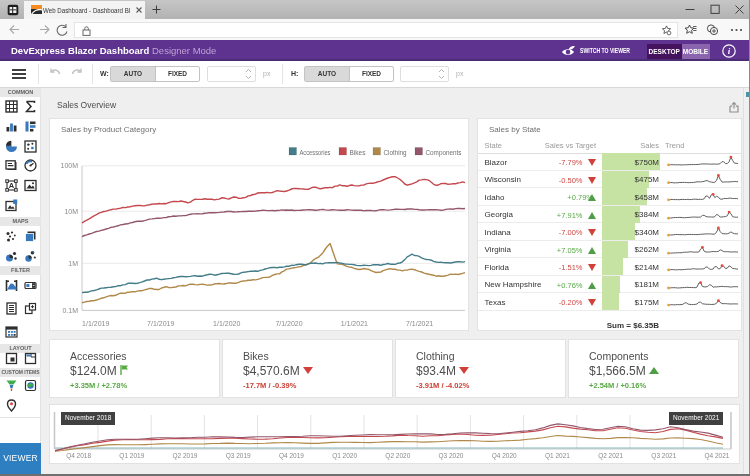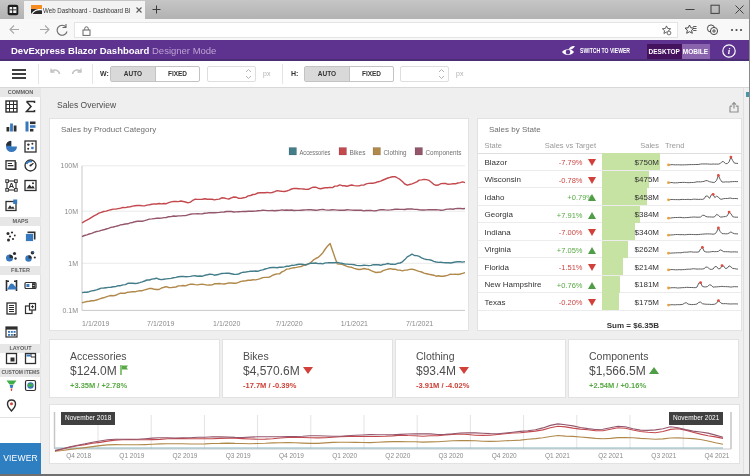--- a/index.html
+++ b/index.html
@@ -431,21 +431,21 @@
         <div class="sval" style="left:121px">$750M</div>
         <svg class="spark" width="73" height="16" viewBox="0 0 73 16">
           <polyline points="1.5,10.9 3.3,10.8 5.1,10.6 6.8,10.8 8.6,10.8 10.4,10.8 12.2,10.8 14.0,10.9 15.8,10.9 17.5,10.8 19.3,10.8 21.1,10.7 22.9,10.6 24.7,10.6 26.4,10.6 28.2,10.5 30.0,10.5 31.8,10.4 33.6,10.1 35.4,9.9 37.1,10.0 38.9,9.9 40.7,10.0 42.5,10.1 44.3,10.2 46.1,10.0 47.8,10.1 49.6,10.1 51.4,10.1 53.2,9.6 55.0,7.6 56.7,7.8 58.5,9.6 60.3,9.6 62.1,7.8 63.9,3.1 65.7,6.6 67.4,9.1 69.2,9.3 71.0,9.5" fill="none" stroke="#5f5f5f" stroke-width="1"></polyline>
           <circle cx="1.5" cy="10.9" r="1.4" fill="#e8a33d"></circle>
           <circle cx="63.9" cy="3.1" r="1.4" fill="#df4b3e"></circle>
         </svg>
       </div>
       <div class="srow" style="top:51.5px">
         <div class="gbar" style="width:47.1px"></div>
         <div class="sname">Wisconsin</div>
-        <div class="spct pctdn" style="left:44.5px">-0.78%</div>
+        <div class="spct pctdn" style="left:44.5px">-0.50%</div>
         <div class="tri tridn" style="left:110px"></div>
         <div class="sval" style="left:121px">$475M</div>
         <svg class="spark" width="73" height="16" viewBox="0 0 73 16">
           <polyline points="1.5,10.7 3.3,10.6 5.1,10.5 6.8,10.9 8.6,10.8 10.4,10.8 12.2,10.5 14.0,10.5 15.8,10.4 17.5,10.4 19.3,10.5 21.1,10.7 22.9,10.6 24.7,10.5 26.4,10.5 28.2,10.2 30.0,9.8 31.8,9.8 33.6,9.9 35.4,9.6 37.1,9.4 38.9,8.6 40.7,8.8 42.5,9.7 44.3,10.1 46.1,10.4 47.8,10.3 49.6,8.3 51.4,3.5 53.2,7.4 55.0,10.0 56.7,10.1 58.5,9.9 60.3,9.9 62.1,10.0 63.9,9.7 65.7,9.7 67.4,9.5 69.2,9.6 71.0,9.6" fill="none" stroke="#5f5f5f" stroke-width="1"></polyline>
           <circle cx="1.5" cy="10.7" r="1.4" fill="#e8a33d"></circle>
           <circle cx="51.4" cy="3.5" r="1.4" fill="#df4b3e"></circle>
         </svg>
       </div>
       <div class="srow" style="top:69.0px">
         <div class="gbar" style="width:45.4px"></div>

